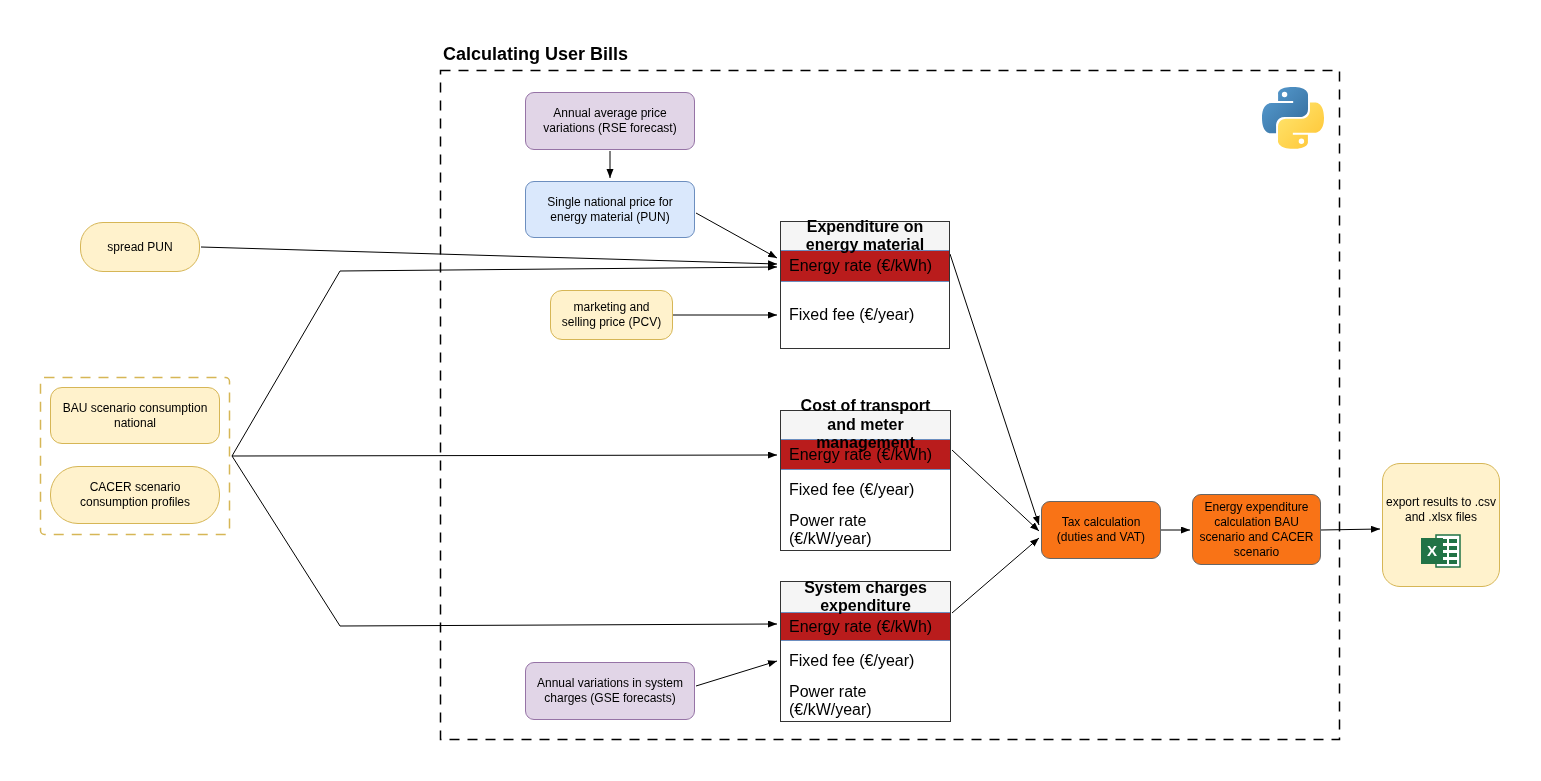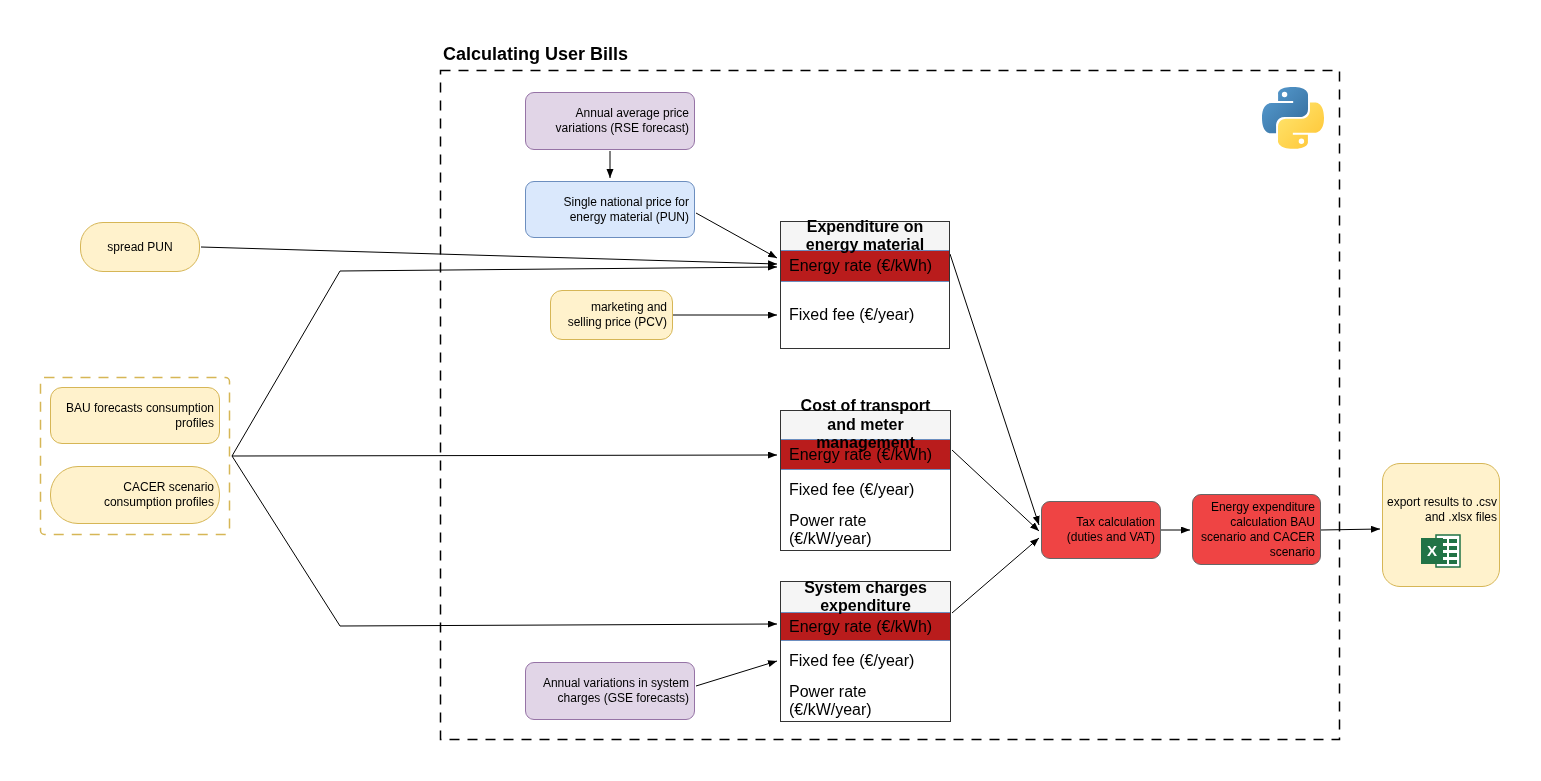--- a/index.html
+++ b/index.html
@@ -1,25 +1,25 @@
 <!DOCTYPE html>
 <html><head>
 <meta charset="utf-8">
 <style>
   html,body{margin:0;padding:0;background:#ffffff;}
   body{font-family:"Liberation Sans","DejaVu Sans",sans-serif;color:#000;}
   .canvas{position:relative;width:1541px;height:781px;background:#fff;overflow:hidden;}
   .title{position:absolute;left:443px;top:44px;font-size:18px;font-weight:bold;z-index:4;}
   .arrows{position:absolute;left:0;top:0;width:1541px;height:781px;z-index:2;pointer-events:none;}
   .node{position:absolute;box-sizing:border-box;display:flex;align-items:center;justify-content:center;
-        text-align:right;font-size:12px;line-height:1.25;border:1px solid #000;padding:3px 5px;z-index:4;background:#fff;}
+        text-align:center;font-size:12px;line-height:1.25;border:1px solid #000;padding:3px 5px;z-index:4;background:#fff;}
   .yellow{background:#FFF2CC;border-color:#D6B656;border-radius:12px;}
   .purple{background:#E1D5E7;border-color:#9673A6;border-radius:9px;}
   .blue{background:#DAE8FC;border-color:#6C8EBF;border-radius:9px;}
-  .gray{background:#ef4444;border-color:#666666;border-radius:9px;}
+  .gray{background:#f97316;border-color:#666666;border-radius:9px;}
   .table{position:absolute;box-sizing:border-box;border:1px solid #333;background:#fff;font-size:16px;z-index:4;}
   .table .thead{box-sizing:border-box;display:flex;align-items:center;justify-content:center;text-align:center;
         background:#F5F5F5;font-weight:bold;line-height:1.15;padding:0 4px;}
   .table .row{box-sizing:border-box;display:flex;align-items:center;padding-left:8px;}
   .table .row.hl{background:#b91c1c;border-top:1px solid #6C8EBF;border-bottom:1px solid #6C8EBF;}
   .export-box{flex-direction:column;gap:9px;padding:2px;}
   .logo{position:absolute;z-index:4;}
 </style>
 </head>
 <body>
@@ -70,21 +70,21 @@
   </svg>
 
   <div class="node purple" style="left:525px;top:92px;width:170px;height:58px;">Annual average price variations (RSE forecast)</div>
 
   <div class="node blue" style="left:525px;top:181px;width:170px;height:57px;">Single national price for energy material (PUN)</div>
 
   <div class="node yellow" style="left:80px;top:222px;width:120px;height:50px;border-radius:23px;">spread PUN</div>
 
   <div class="node yellow" style="left:550px;top:290px;width:123px;height:50px;">marketing and selling price (PCV)</div>
 
-  <div class="node yellow" style="left:50px;top:387px;width:170px;height:57px;">BAU forecasts consumption profiles</div>
+  <div class="node yellow" style="left:50px;top:387px;width:170px;height:57px;">BAU scenario consumption national</div>
 
   <div class="node yellow" style="left:50px;top:466px;width:170px;height:58px;border-radius:28px;">CACER scenario consumption profiles</div>
 
   <div class="node purple" style="left:525px;top:662px;width:170px;height:58px;">Annual variations in system charges (GSE forecasts)</div>
 
   <div class="table" style="left:780px;top:221px;width:170px;height:128px;">
     <div class="thead" style="height:28px;">Expenditure on energy material</div>
     <div class="row hl" style="height:32px;">Energy rate (€/kWh)</div>
     <div class="row" style="height:66px;">Fixed fee (€/year)</div>
   </div>

